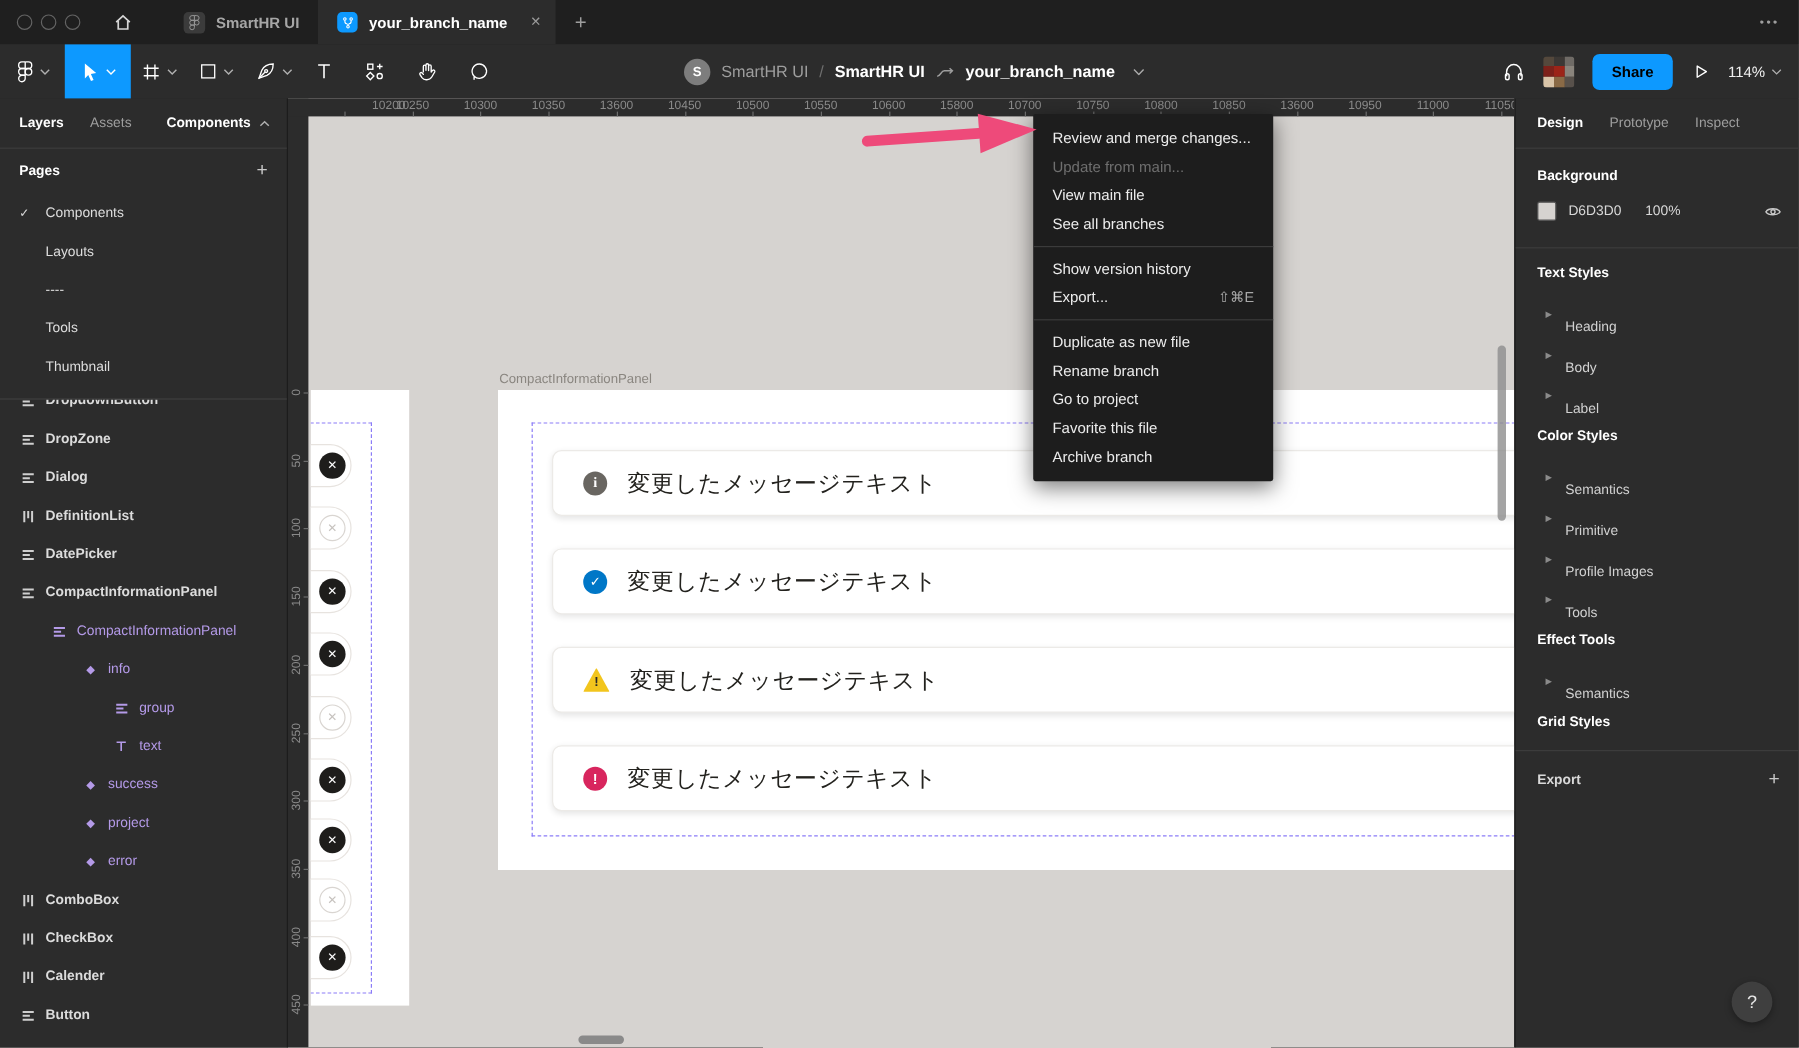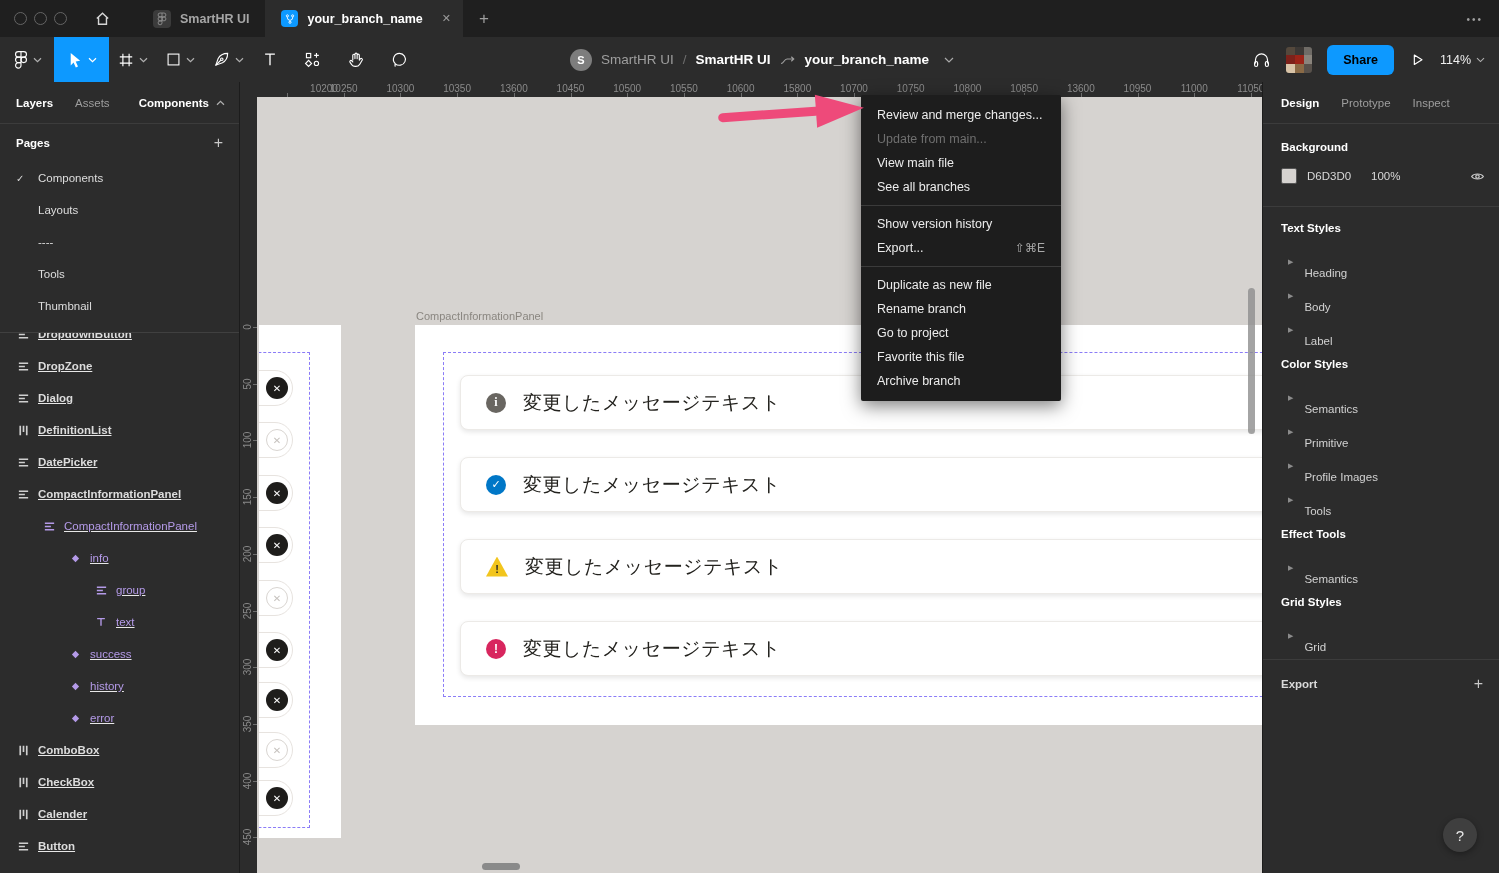--- a/index.html
+++ b/index.html
@@ -42,21 +42,21 @@
   .lp-header { height:42px; border-bottom:1px solid #3c3c3c; display:flex; align-items:center; padding:0 14px 0 16px; gap:22px; font-size:11.5px; }
   .lp-tab { color:#9e9e9e; font-weight:400; } .lp-tab.active { color:#fff; font-weight:700; }
   .lp-components { margin-left:auto; display:flex; align-items:center; gap:7px; color:#fff; font-weight:700; }
   .pages-head { height:38px; display:flex; align-items:center; padding:0 16px; }
   .pages-title { font-size:11.5px; font-weight:700; color:#fff; }
   .pages-plus { margin-left:auto; color:#c8c8c8; font-size:16px; font-weight:400; }
   .page-row { height:32px; display:flex; align-items:center; padding-left:16px; }
   .page-check { width:22px; font-size:10px; color:#d8d8d8; }
   .page-label { font-size:11.5px; color:#dedede; }
   .lp-divider { position:absolute; top:250px; left:0; right:0; height:1px; background:#404040; z-index:2; }
-  .layers-list { position:absolute; top:251px; left:0; right:0; bottom:0; overflow:hidden;text-decoration:underline; }
+  .layers-list { position:absolute; top:251px; left:0; right:0; bottom:0; overflow:hidden; }
   .layer-row { height:32px; display:flex; align-items:center; gap:8px; color:#dcdcdc; }
   .layer-row.lvl0 { padding-left:16px; } .layer-row.lvl1 { padding-left:42px; }
   .layer-row.lvl2 { padding-left:68px; } .layer-row.lvl3 { padding-left:94px; }
   .layer-icon { width:14px; height:14px; display:flex; align-items:center; justify-content:center; color:#cfcfcf; }
   .layer-label { font-size:11.5px; font-weight:700; }
   .layer-row.purple { color:var(--c-layer-purple,#b49ae8); }
   .layer-row.purple .layer-icon { color:var(--c-layer-purple,#b49ae8); }
   .layer-row.purple .layer-label { color:var(--c-layer-purple,#b49ae8); font-weight:400; }
 
   
@@ -458,21 +458,21 @@
           </svg>
         </span>
         <span class="layer-label">success</span>
       </div>
       <div class="layer-row lvl2 purple">
         <span class="layer-icon">
           <svg width="11" height="11" viewBox="0 0 12 12">
             <rect x="3.2" y="3.2" width="5.6" height="5.6" transform="rotate(45 6 6)" fill="currentColor"></rect>
           </svg>
         </span>
-        <span class="layer-label">history</span>
+        <span class="layer-label">project</span>
       </div>
       <div class="layer-row lvl2 purple">
         <span class="layer-icon">
           <svg width="11" height="11" viewBox="0 0 12 12">
             <rect x="3.2" y="3.2" width="5.6" height="5.6" transform="rotate(45 6 6)" fill="currentColor"></rect>
           </svg>
         </span>
         <span class="layer-label">error</span>
       </div>
       <div class="layer-row lvl0">
@@ -723,24 +723,20 @@
       <div class="rp-item">
         <span class="tri">▶</span>
         <span class="rp-item-label">Tools</span>
       </div>
       <div class="rp-header">Effect Tools</div>
       <div class="rp-item">
         <span class="tri">▶</span>
         <span class="rp-item-label">Semantics</span>
       </div>
       <div class="rp-header">Grid Styles</div>
-      <div class="rp-item">
-        <span class="tri">▶</span>
-        <span class="rp-item-label">Grid</span>
-      </div>
     </div>
   <div class="rp-divider"></div>
   <div class="rp-export">
     <span class="rp-export-label">Export</span>
     <span class="rp-export-plus">+</span>
   </div>
 </div>
 
 <div class="help-btn">?</div>
 

